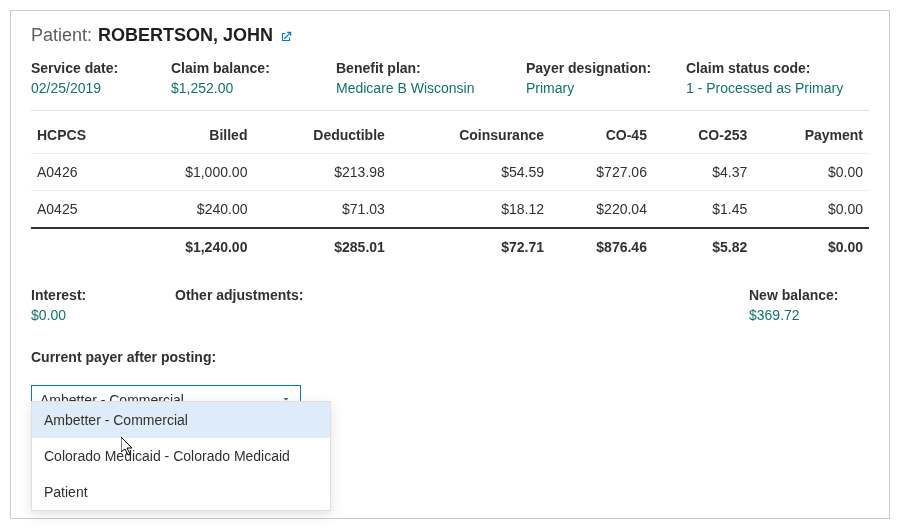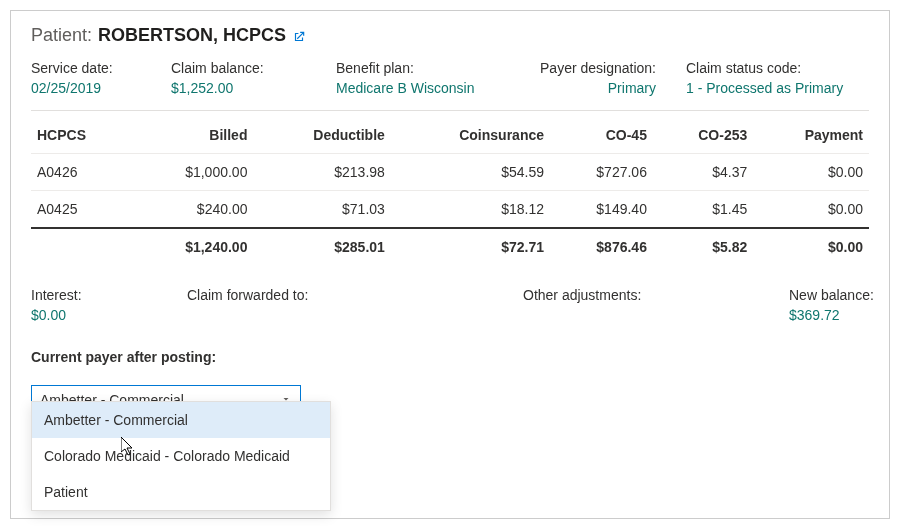--- a/index.html
+++ b/index.html
@@ -34,40 +34,40 @@
       display: flex;
       gap: 0;
       border-bottom: 1px solid #e1dfdd;
       padding-bottom: 14px;
       margin-bottom: 6px;
     }
     .info-block { flex: 0 0 auto; padding-right: 30px; }
     .info-block.svc { width: 140px; }
     .info-block.bal { width: 140px; }
     .info-block.plan { width: 190px; margin-left: 25px; }
-    .info-block.payer { width: 160px; text-align: right; }
+    .info-block.payer { width: 160px; }
     .info-block.status { width: 200px; }
-    .info-label { font-weight: 400; font-size: 14px; margin-bottom: 4px; }
+    .info-label { font-weight: 700; font-size: 14px; margin-bottom: 4px; }
     .info-value { color: #0f766e; }
 
     .grid-table { width: 100%; border-collapse: collapse; }
     .grid-table th, .grid-table td {
       padding: 10px 6px;
       border-bottom: 1px solid #edebe9;
       text-align: right;
     }
     .grid-table th:first-child, .grid-table td:first-child { text-align: left; }
     .grid-table th { font-weight: 600; font-size: 14px; }
     .grid-table tr.totals td { border-top: 2px solid #323130; border-bottom: none; font-weight: 700; }
     .grid-table tr.totals td:first-child { }
 
     .footer-row {
       display: flex;
       margin-top: 22px;
-      gap: 16px;
+      gap: 4px;
     }
     .footer-block { flex: 0 0 auto; }
     .footer-block.int { width: 140px; }
     .footer-block.fwd { width: 320px; }
     .footer-block.adj { width: 250px; }
     .footer-block.newbal { width: 120px; margin-left: auto; }
 
     .dropdown-section {
       margin-top: 26px;
       position: relative;
@@ -114,21 +114,21 @@
     .cursor-arrow svg { width: 16px; height: 20px; }
   </style>
 </head>
 <body>
 
 <div class="panel">
 
   <div class="header-row">
     <div class="header-item">
       <span class="header-label">Patient:</span>
-      <span class="header-value">ROBERTSON, HCPCS</span>
+      <span class="header-value">ROBERTSON, JOHN</span>
       <a class="ext-icon">
         <svg viewBox="0 0 24 24">
             <path d="M14 3h7v7h-2V6.41l-9.29 9.3-1.42-1.42 9.3-9.29H14V3zM5 5h6v2H7v10h10v-4h2v6H5V5z"></path>
           </svg>
       </a>
     </div>
   </div>
 
   <div class="info-row">
     <div class="info-block svc">
@@ -173,44 +173,40 @@
         <td>$54.59</td>
         <td>$727.06</td>
         <td>$4.37</td>
         <td>$0.00</td>
       </tr>
       <tr>
         <td>A0425</td>
         <td>$240.00</td>
         <td>$71.03</td>
         <td>$18.12</td>
-        <td>$149.40</td>
+        <td>$220.04</td>
         <td>$1.45</td>
         <td>$0.00</td>
       </tr>
       <tr class="totals">
         <td></td>
         <td>$1,240.00</td>
         <td>$285.01</td>
         <td>$72.71</td>
         <td>$876.46</td>
         <td>$5.82</td>
         <td>$0.00</td>
       </tr>
     </tbody>
   </table>
 
   <div class="footer-row">
     <div class="footer-block int">
       <div class="info-label">Interest:</div>
       <div class="info-value">$0.00</div>
-    </div>
-    <div class="footer-block fwd">
-      <div class="info-label">Claim forwarded to:</div>
-      <div class="info-value"></div>
     </div>
     <div class="footer-block adj">
       <div class="info-label">Other adjustments:</div>
       <div class="info-value"></div>
     </div>
     <div class="footer-block newbal">
       <div class="info-label">New balance:</div>
       <div class="info-value">$369.72</div>
     </div>
   </div>

